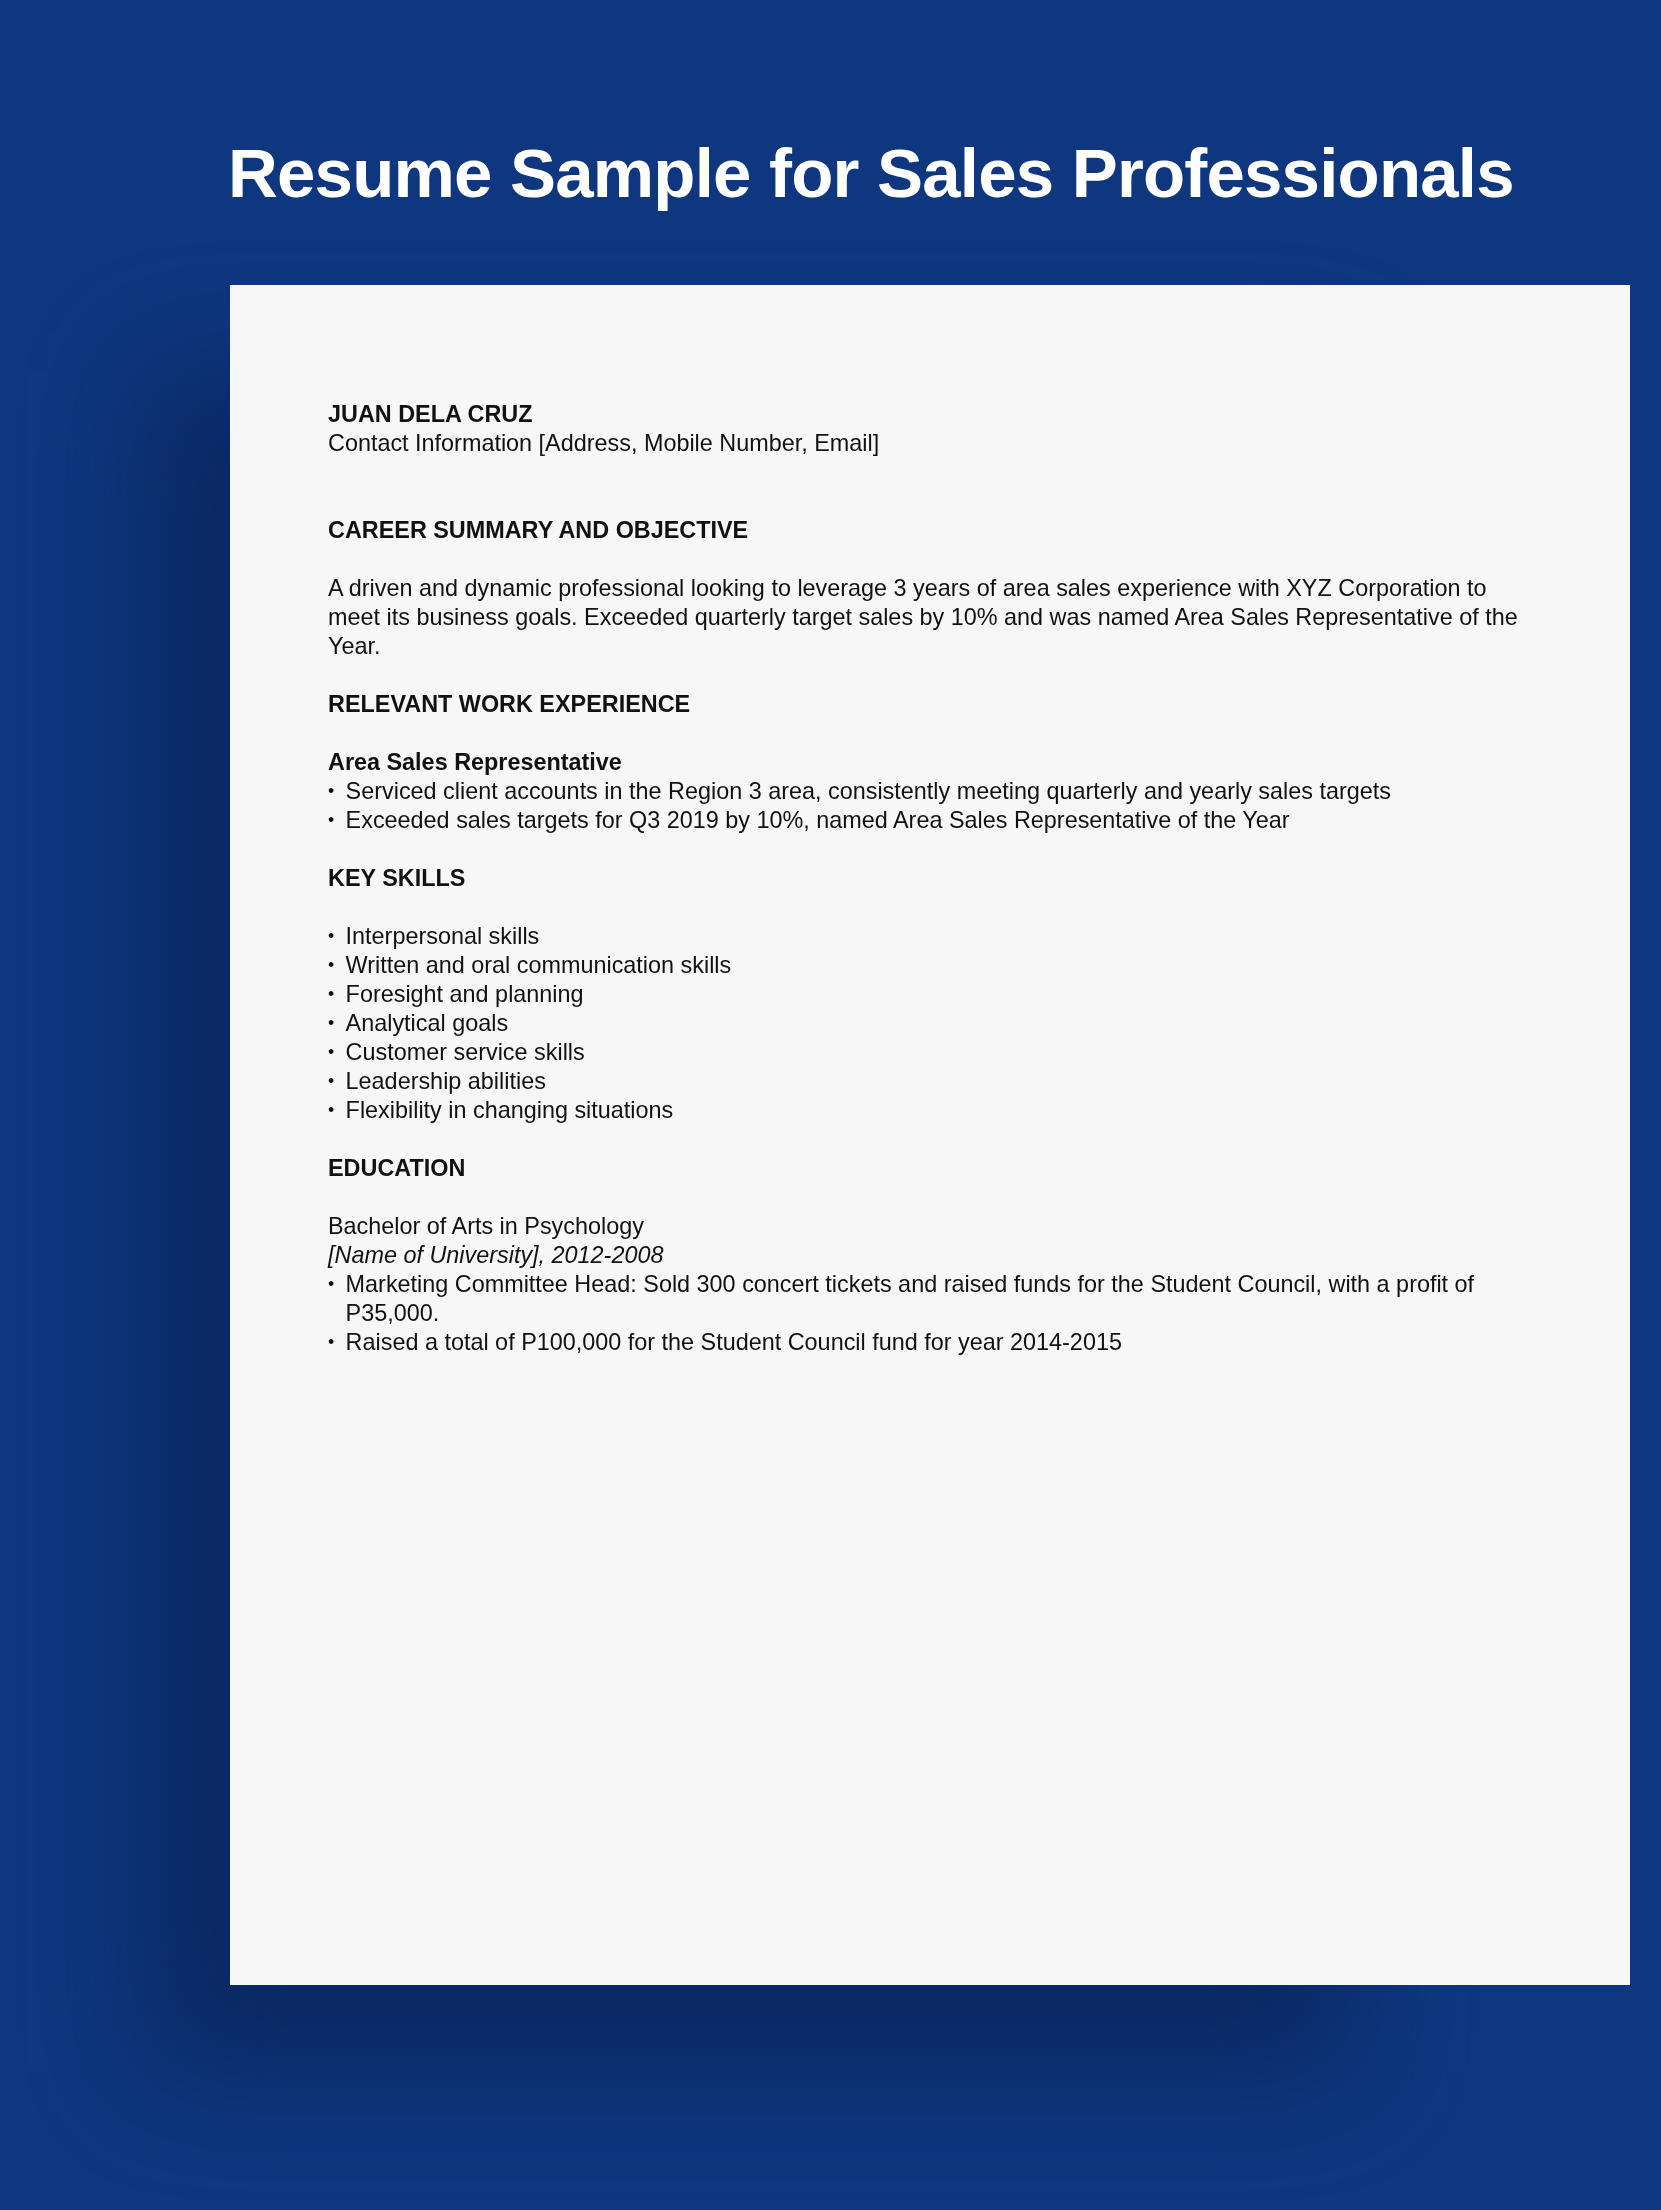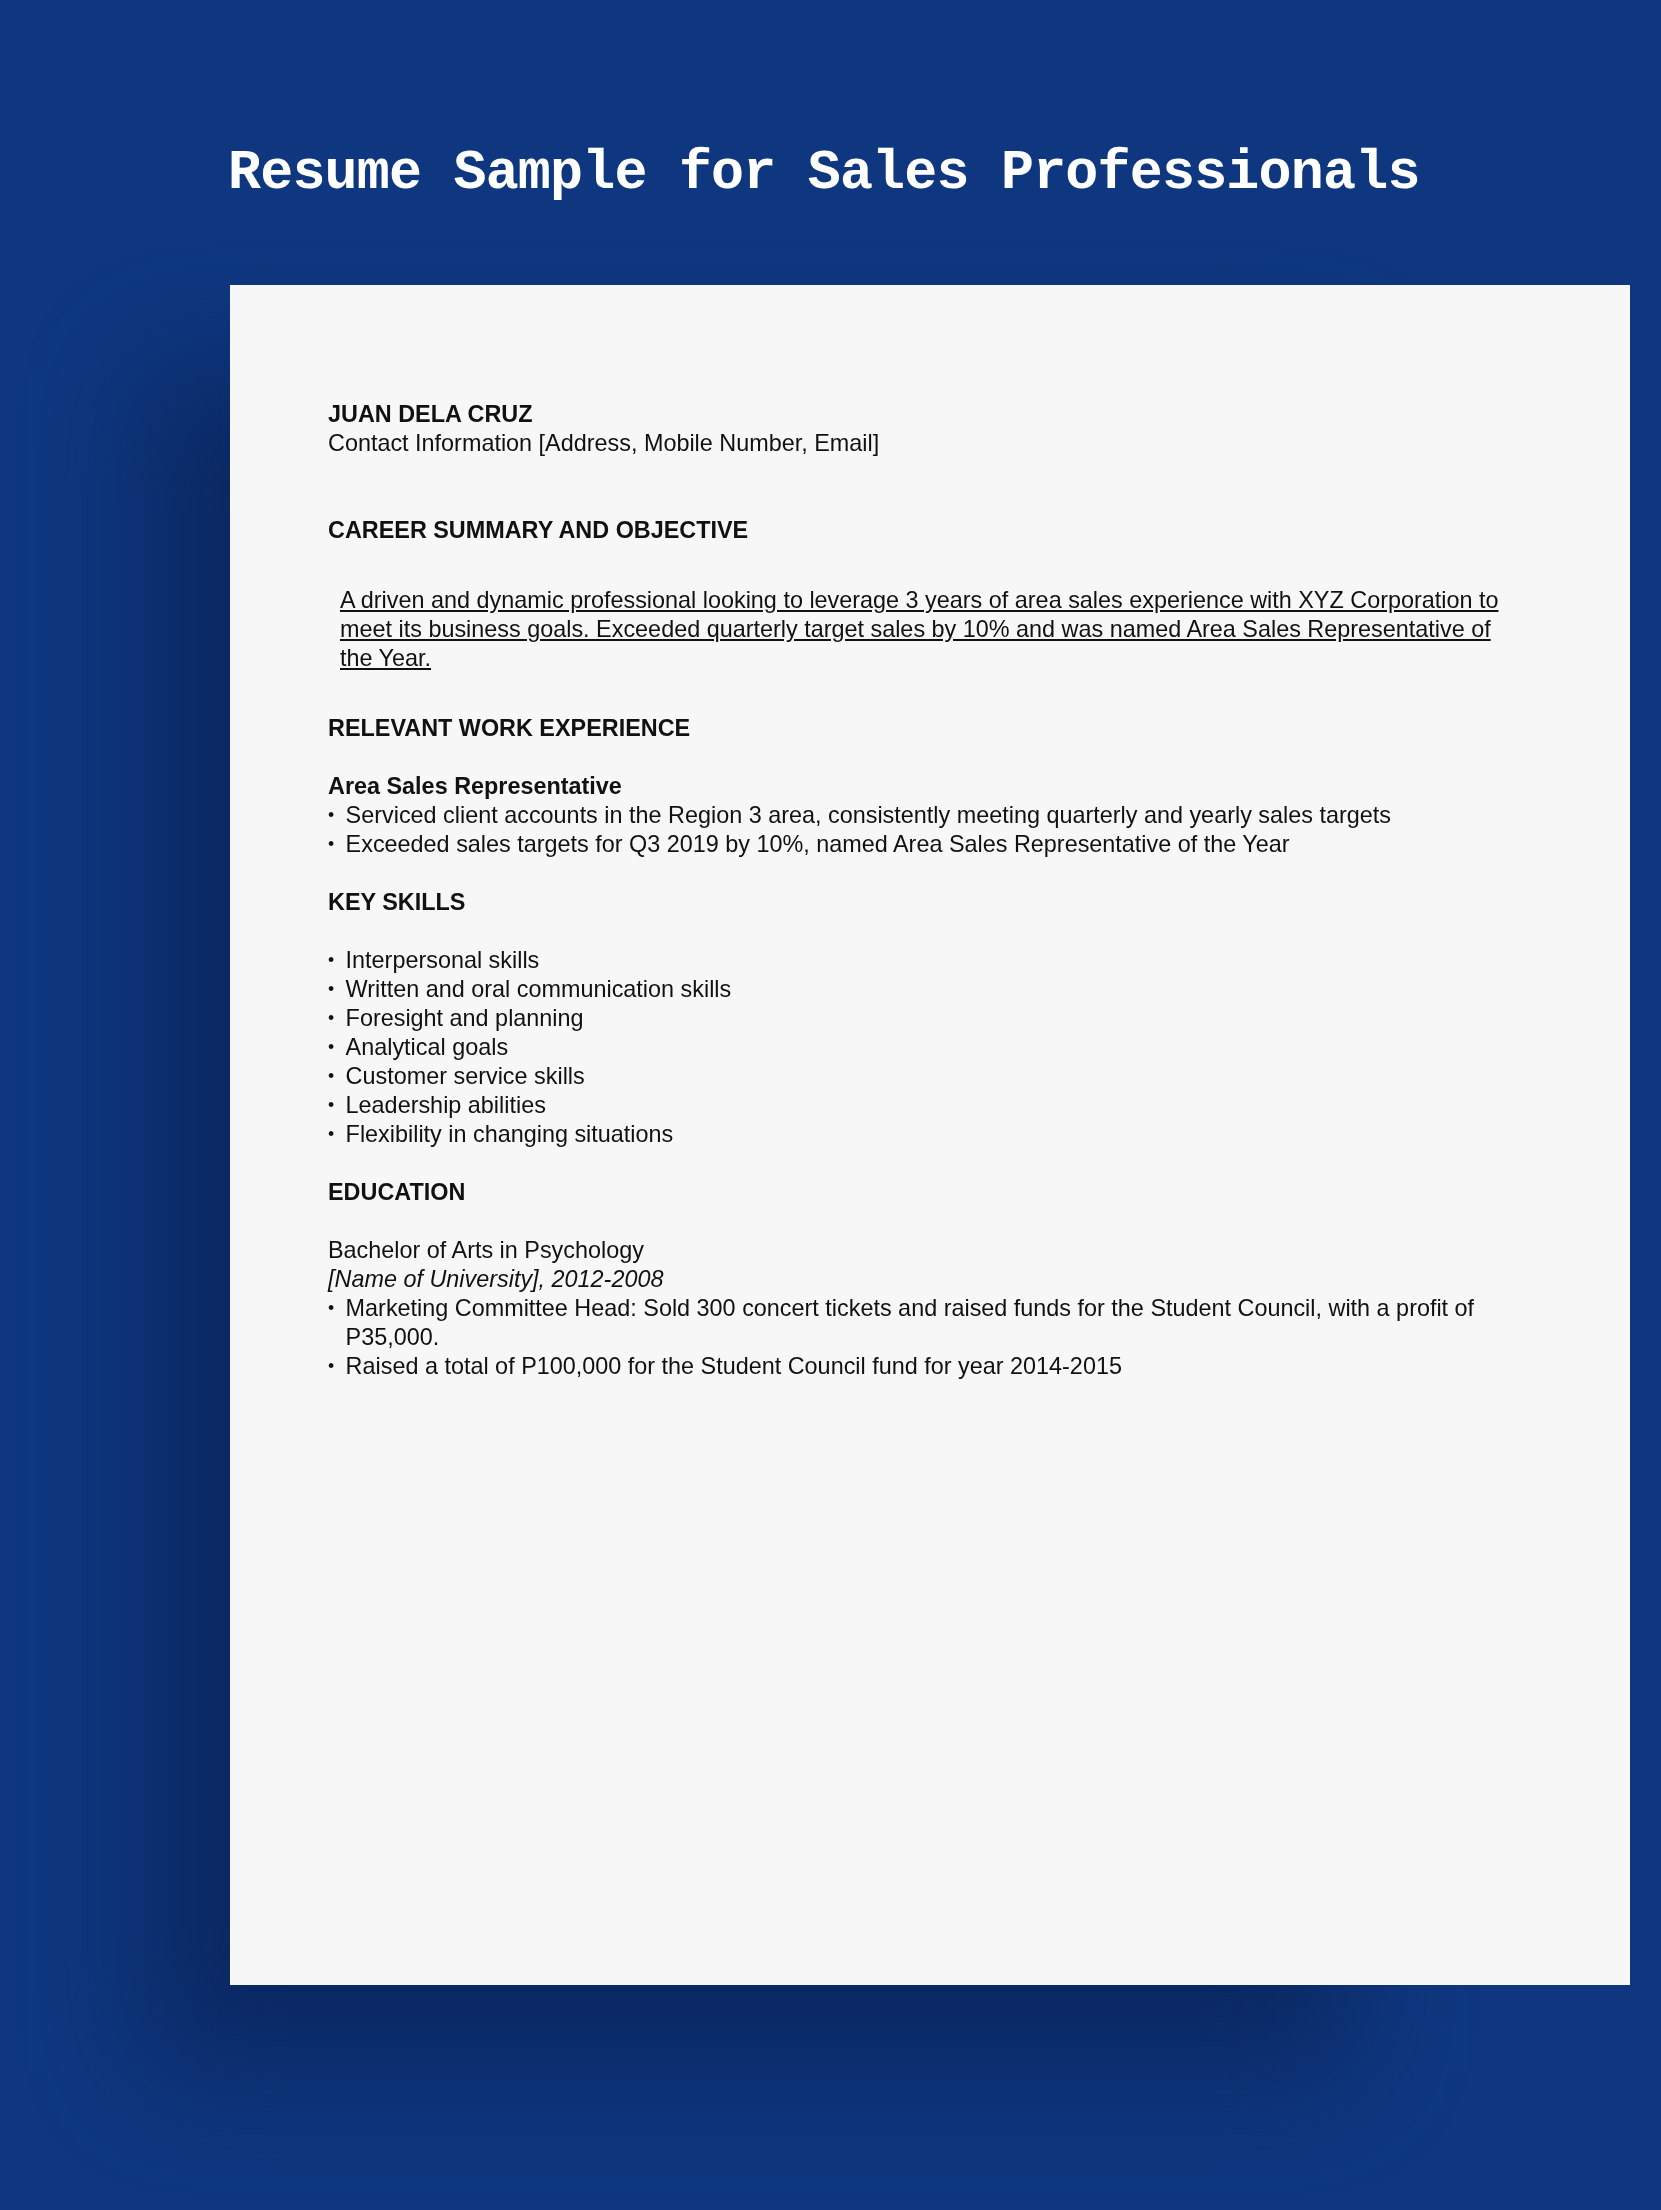--- a/index.html
+++ b/index.html
@@ -8,26 +8,25 @@
       background: #0e377f;
       position: relative;
       overflow: hidden;
       font-family: "Liberation Sans", sans-serif;
     }
     .page-title {
       position: absolute;
       left: 228px; top: 137px;
       margin: 0;
       color: #ffffff;
-      font-size: 55px;
+      font-size: 69px;
       font-weight: bold;
       letter-spacing: -0.8px;
       line-height: 74px;
       white-space: nowrap;
-      font-family: Liberation Mono, monospace;
     }
     .shadow {
       position: absolute;
       left: 146px; top: 371px;
       width: 1202px; height: 1700px;
       background: #0a2760;
       filter: blur(59px);
       opacity: 0.95;
     }
     .paper {
@@ -45,21 +44,21 @@
     .bold { font-weight: bold; }
     .italic { font-style: italic; }
     .blank { height: 29px; }
     .blank2 { height: 58px; }
     ul { list-style: none; margin: 0; padding: 0; }
     li { position: relative; padding-left: 17.6px; }
     li .bullet {
       position: absolute; left: 0; top: 0;
       font-size: 17.6px;
     }
-    .para { margin: 12px; text-decoration: underline; }
+    .para { margin: 0; }
   </style>
 </head>
 <body>
 
 <h1 class="page-title">Resume Sample for Sales Professionals</h1>
 
 <div class="shadow"></div>
 
 <div class="paper">
   <div>

